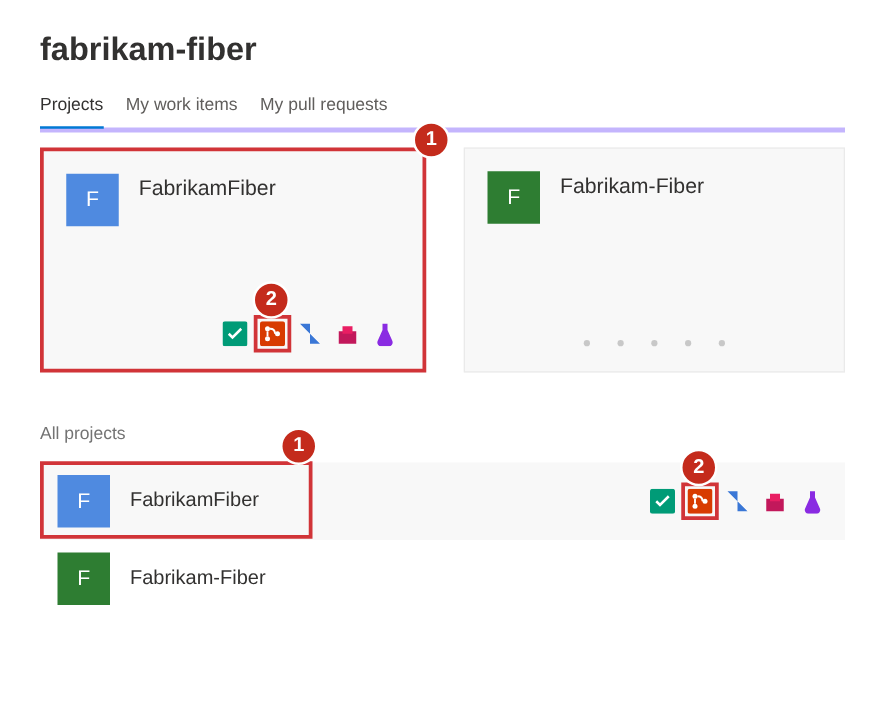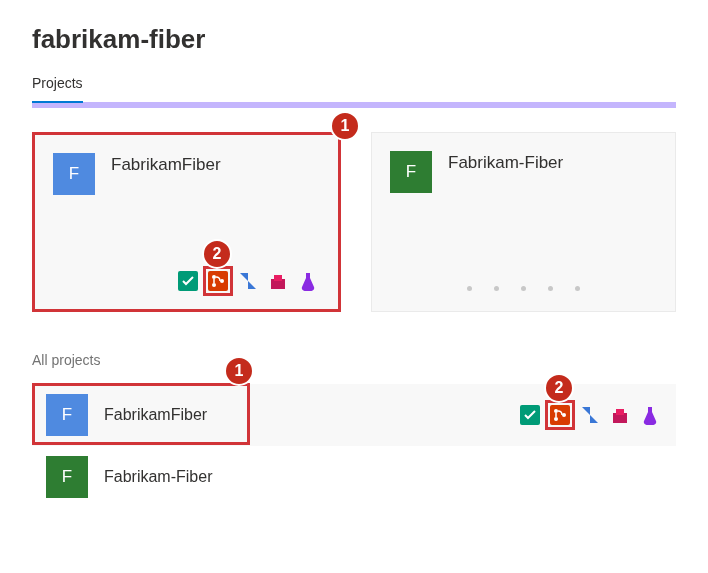--- a/index.html
+++ b/index.html
@@ -13,22 +13,22 @@
     position: relative;
   }
   h1 {
     font-size: 26px;
     font-weight: 600;
     margin-bottom: 14px;
   }
   .tabs {
     display: flex;
     gap: 18px;
-    border-bottom: 6px solid #c4b5fd;
-    margin-bottom: 24px;
+    border-bottom: 4px solid #c4b5fd;
+    margin-bottom: 12px;
   }
   .tab {
     padding: 6px 0 10px 0;
     font-size: 14px;
     color: #605e5c;
     cursor: pointer;
     border-bottom: 2px solid transparent;
     margin-bottom: -1px;
   }
   .tab.active {
@@ -149,20 +149,22 @@
     z-index: 5;
   }
 </style>
 </head>
 <body>
 
 <h1>fabrikam-fiber</h1>
 
 <div class="tabs">
   <div class="tab active">Projects</div>
+  <div class="tab">My work items</div>
+  <div class="tab">My pull requests</div>
 </div>
 
 <div class="cards-row">
 
   <div class="card hl-red" style="position:relative;">
     <span class="badge" style="top:-24px; right:-22px;">1</span>
     <div class="card-head">
       <div class="avatar blue">F</div>
       <div class="card-title">FabrikamFiber</div>
     </div>

